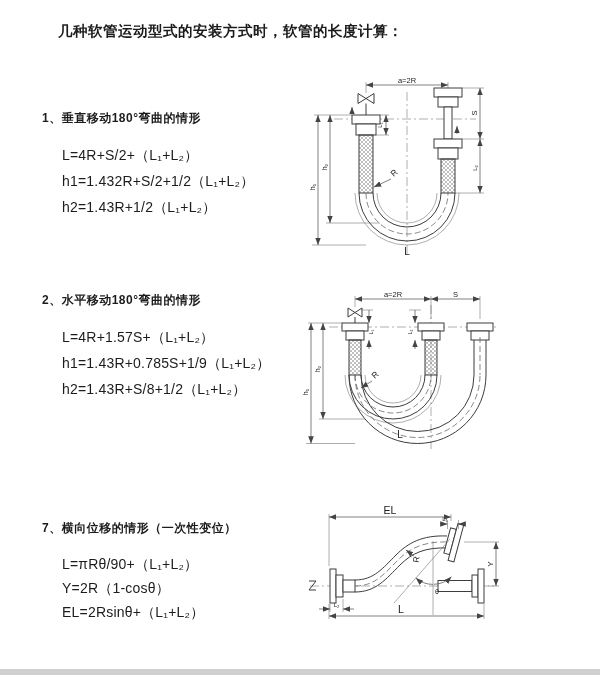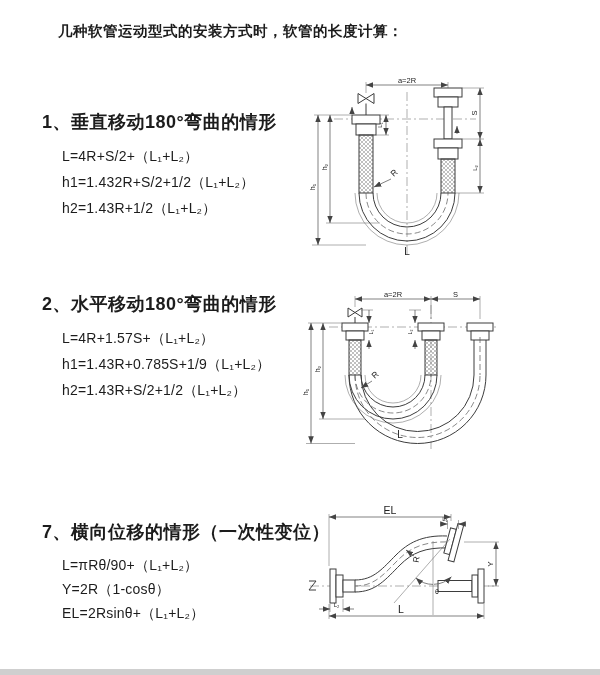--- a/index.html
+++ b/index.html
@@ -2,22 +2,22 @@
 <html><head>
 <meta charset="utf-8">
 <style>
   html,body{margin:0;padding:0;}
   body{
     width:600px;height:675px;background:#ffffff;position:relative;overflow:hidden;
     font-family:"Liberation Sans","DejaVu Sans",sans-serif;color:#1c1c1c;
   }
   .title{position:absolute;left:30px;top:22px;font-size:14.5px;font-weight:bold;letter-spacing:.5px;margin-left:28px;}
   .sec{position:absolute;left:42px;}
-  .sec-heading{font-size:18px;font-weight:bold;letter-spacing:.5px;}
-  .formulas{margin:9px 0 0 20px;}
+  .sec-heading{font-size:12px;font-weight:bold;letter-spacing:.5px;}
+  .formulas{margin:15px 0 0 20px;}
   .formula{font-size:14px;line-height:26px;letter-spacing:.2px;white-space:nowrap;}
   .sec3 .formula{line-height:24px;}
   svg{position:absolute;}
   svg text{font-family:"Liberation Sans","DejaVu Sans",sans-serif;fill:#222;}
   .part{stroke:#3d3d3d;stroke-width:1;fill:none;}
   .fr{stroke:#3d3d3d;stroke-width:1;fill:#ffffff;}
   .thin{stroke:#6a6a6a;stroke-width:.55;fill:none;}
   .dim{stroke:#4a4a4a;stroke-width:.7;fill:none;}
   .cl{stroke:#7a7a7a;stroke-width:.6;fill:none;stroke-dasharray:9 3 2 3;}
   .hcl{stroke:#555;stroke-width:.7;fill:none;stroke-dasharray:6 3;}
@@ -35,21 +35,21 @@
     <div class="formula">h1=1.432R+S/2+1/2（L₁+L₂）</div>
     <div class="formula">h2=1.43R+1/2（L₁+L₂）</div>
   </div>
 </div>
 
 <div class="sec" style="top:292px;">
   <div class="sec-heading">2、水平移动180°弯曲的情形</div>
   <div class="formulas">
     <div class="formula">L=4R+1.57S+（L₁+L₂）</div>
     <div class="formula">h1=1.43R+0.785S+1/9（L₁+L₂）</div>
-    <div class="formula">h2=1.43R+S/2+1/2（L₁+L₂）</div>
+    <div class="formula">h2=1.43R+S/8+1/2（L₁+L₂）</div>
   </div>
 </div>
 
 <div class="sec sec3" style="top:520px;">
   <div class="sec-heading">7、横向位移的情形（一次性变位）</div>
   <div class="formulas">
     <div class="formula">L=πRθ/90+（L₁+L₂）</div>
     <div class="formula">Y=2R（1-cosθ）</div>
     <div class="formula">EL=2Rsinθ+（L₁+L₂）</div>
   </div>

